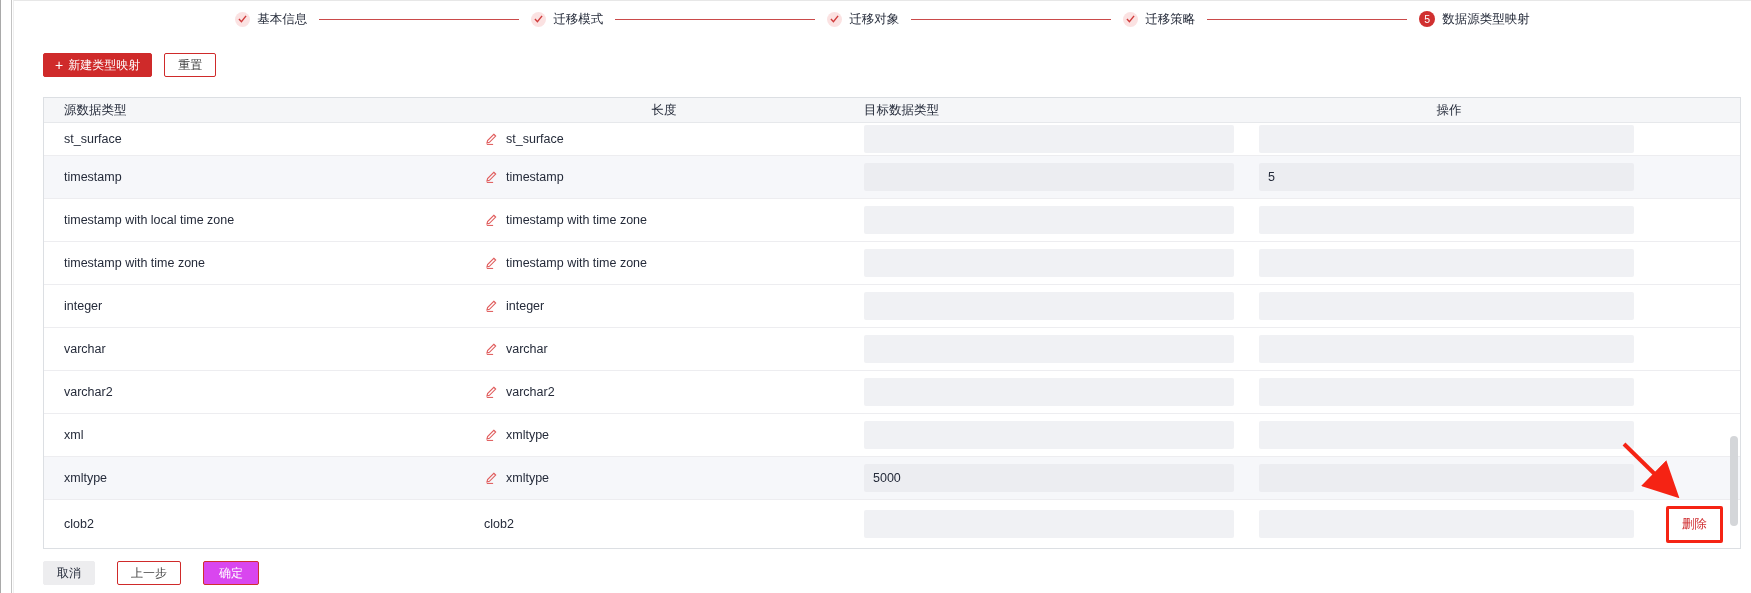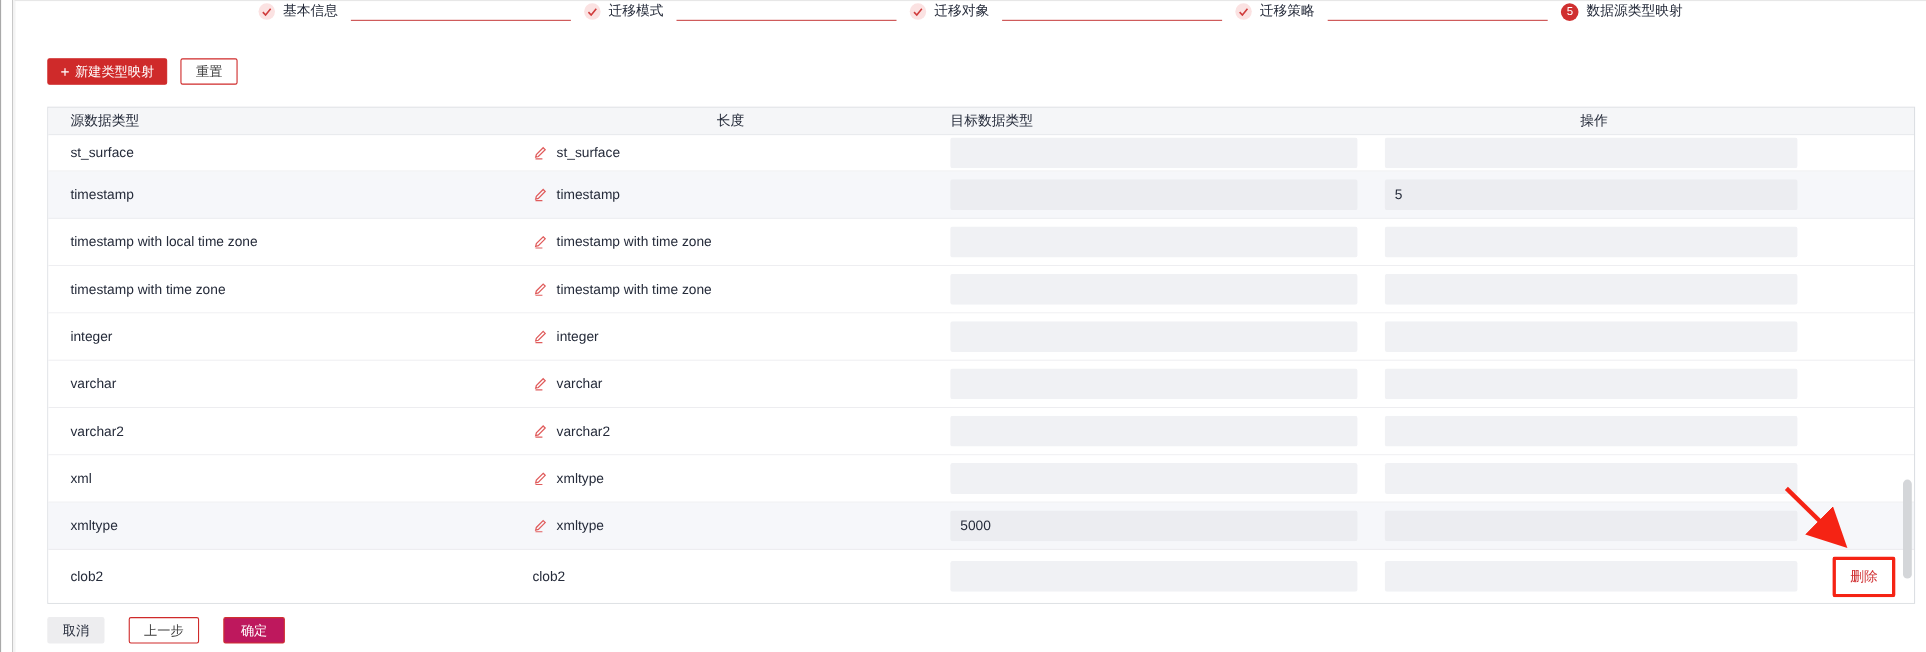--- a/index.html
+++ b/index.html
@@ -4,39 +4,39 @@
 <style>
   * { margin:0; padding:0; box-sizing:border-box; }
   html,body { width:1751px; height:593px; background:#fff; overflow:hidden;
     font-family:"Liberation Sans","DejaVu Sans",sans-serif; color:#252b3a; font-size:12.5px; }
   .edge-outer { position:absolute; left:0; top:0; width:1px; height:593px; background:#a9a9a9; }
   .edge-inner { position:absolute; left:11px; top:0; width:1px; height:593px; background:#c3c3c3; }
   .content { position:absolute; left:13px; top:0; right:0; bottom:0; background:#fff;
     border-top:1px solid #e7e7e7; border-left:1px solid #efefef; }
 
   
-  .wizard { display:flex; align-items:flex-end; justify-content:center; height:18px; padding-top:18px; }
+  .wizard { display:flex; align-items:center; justify-content:center; height:18px; padding-top:18px; }
   .step { display:flex; align-items:center; gap:7px; white-space:nowrap; }
   .step-check { width:15px; height:15px; border-radius:50%; background:#fbe2e2; display:inline-flex;
     align-items:center; justify-content:center; flex:0 0 auto; }
   .step-check svg { width:9px; height:8px; }
   .step-num { width:16px; height:16px; border-radius:50%; background:#d03030; color:#fff;
     font-size:10.5px; display:inline-flex; align-items:center; justify-content:center; flex:0 0 auto; }
   .step-label { font-size:12.5px; color:#252b3a; }
   .connector { flex:0 0 200px; height:1px; background:#ca4a4a; margin:0 12px; }
 
   
   .toolbar { margin:34px 0 0 29px; display:flex; align-items:center; gap:12px; }
   .btn { display:inline-flex; align-items:center; justify-content:center; height:24px;
     font-size:12px; border-radius:2px; cursor:pointer; user-select:none; }
   .btn-primary { background:#cf2a2a; color:#fff; border:1px solid #cf2a2a; padding:0 11px; gap:5px; }
   .btn-primary .plus { font-size:14px; line-height:1; margin-top:-1px; }
   .btn-outline-red { background:#fff; color:#404040; border:1px solid #cf2a2a; padding:0 13px; }
   .btn-plain { background:#ededef; color:#252b3a; border:1px solid #ededef; padding:0 13px; }
-  .btn-confirm { background:#be185d; color:#fff; border:1px solid #d03030; padding:0 15px; }
+  .btn-confirm { background:#d946ef; color:#fff; border:1px solid #d03030; padding:0 15px; }
 
   
   .table-wrap { position:relative; margin:20px 11px 0 29px; width:1698px;
     border:1px solid #dcdfe3; background:#fff; }
   .tgrid { display:grid; grid-template-columns:430px 380px 395px 400px 1fr; align-items:center; }
   .thead { height:25px; background:#f5f6f8; border-bottom:1px solid #e6e8eb; font-size:12.5px; color:#252b3a; }
   .th { padding:0; }
   .th-src { padding-left:20px; }
   .th-tgt { padding-left:10px; }
   .th-center { text-align:center; }

